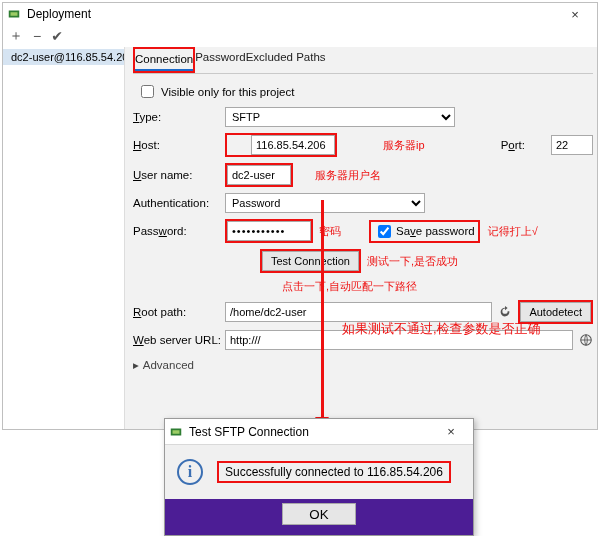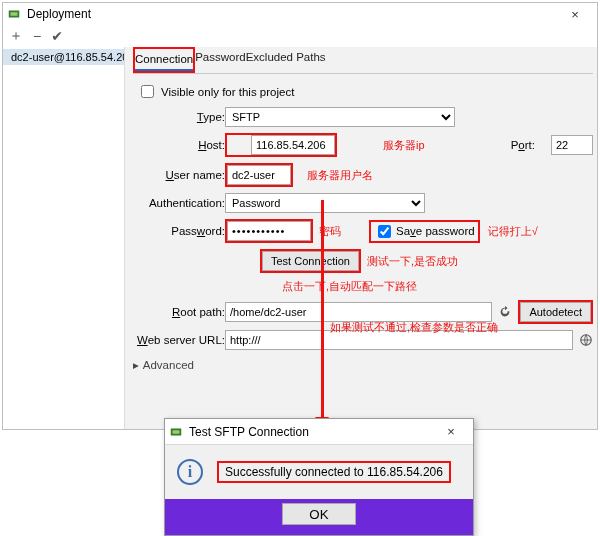--- a/index.html
+++ b/index.html
@@ -98,21 +98,20 @@
     color: #000;
   }
   .form-row {
     display: flex;
     align-items: center;
     margin: 6px 0;
   }
   .form-row label {
     width: 92px;
     color: #000;
-    text-align: right;
   }
   .u { text-decoration: underline; }
   .form-row .field {
     flex: 1;
     display: flex;
     align-items: center;
     gap: 6px;
   }
   input[type=text], input[type=password], select {
     height: 20px;
@@ -140,21 +139,21 @@
   .refresh-ico, .globe-ico {
     width:14px;height:14px; display:inline-block;
   }
 
   
   .dialog {
     position: absolute;
     left: 164px; top: 418px;
     width: 310px;
     border: 1px solid #9a9a9a;
-    background: #6d28d9;
+    background: #4c1d95;
     box-shadow: 2px 2px 6px rgba(0,0,0,.25);
   }
   .dialog .titlebar { background: #fff; border-bottom: 1px solid #d9d9d9; height:26px; }
   .dialog .dlg-body {
     display: flex;
     align-items: center;
     padding: 14px 12px;
     gap: 14px;
     background: #f0f0f0;
   }
@@ -249,30 +248,30 @@
           </select>
         </div>
       </div>
 
       <div class="form-row">
         <label><span class="u">H</span>ost:</label>
         <div class="field">
           <span class="hb"><input type="text" style="width: 84px; margin-left: 24px;" value="116.85.54.206"></span>
           <span class="anno" style="margin-left:40px;">服务器ip</span>
           <span style="flex:1"></span>
-          <span style="margin-right:10px;">P<span class="u">o</span>rt:</span>
+          <span style="margin-right:20px;">P<span class="u">o</span>rt:</span>
           <input type="text" style="width: 42px;" value="22">
         </div>
       </div>
 
       <div class="form-row">
         <label><span class="u">U</span>ser name:</label>
         <div class="field">
           <span class="hb"><input type="text" style="width: 64px;" value="dc2-user"></span>
-          <span class="anno" style="margin-left:8px;text-align:center;">服务器用户名</span>
+          <span class="anno" style="margin-left:16px;text-align:center;">服务器用户名</span>
         </div>
       </div>
 
       <div class="form-row">
         <label>Authentication:</label>
         <div class="field">
           <select style="width:200px">
             <option>Password</option>
           </select>
         </div>
@@ -330,21 +329,21 @@
       <div class="advanced">
         <span class="tri">▸</span><span>Advanced</span>
       </div>
 
     </div>
   </div>
 </div>
 
 <div class="arrow-line"></div>
 <div class="arrow-head"></div>
-<div style="position:absolute;left:330px;top:320px;color:#e11;font-size:11px;">如果测试不通过,检查参数是否正确</div>
+<div style="position:absolute;left:342px;top:320px;color:#e11;font-size:13px;">如果测试不通过,检查参数是否正确</div>
 
 <div class="dialog">
   <div class="titlebar">
     <span class="icon">
       <svg viewBox="0 0 16 16">
           <rect x="2" y="4" width="12" height="8" fill="#2f7d32"></rect>
           <rect x="4" y="6" width="8" height="4" fill="#9ccc65"></rect>
         </svg>
     </span>
     <span class="title">Test SFTP Connection</span>

